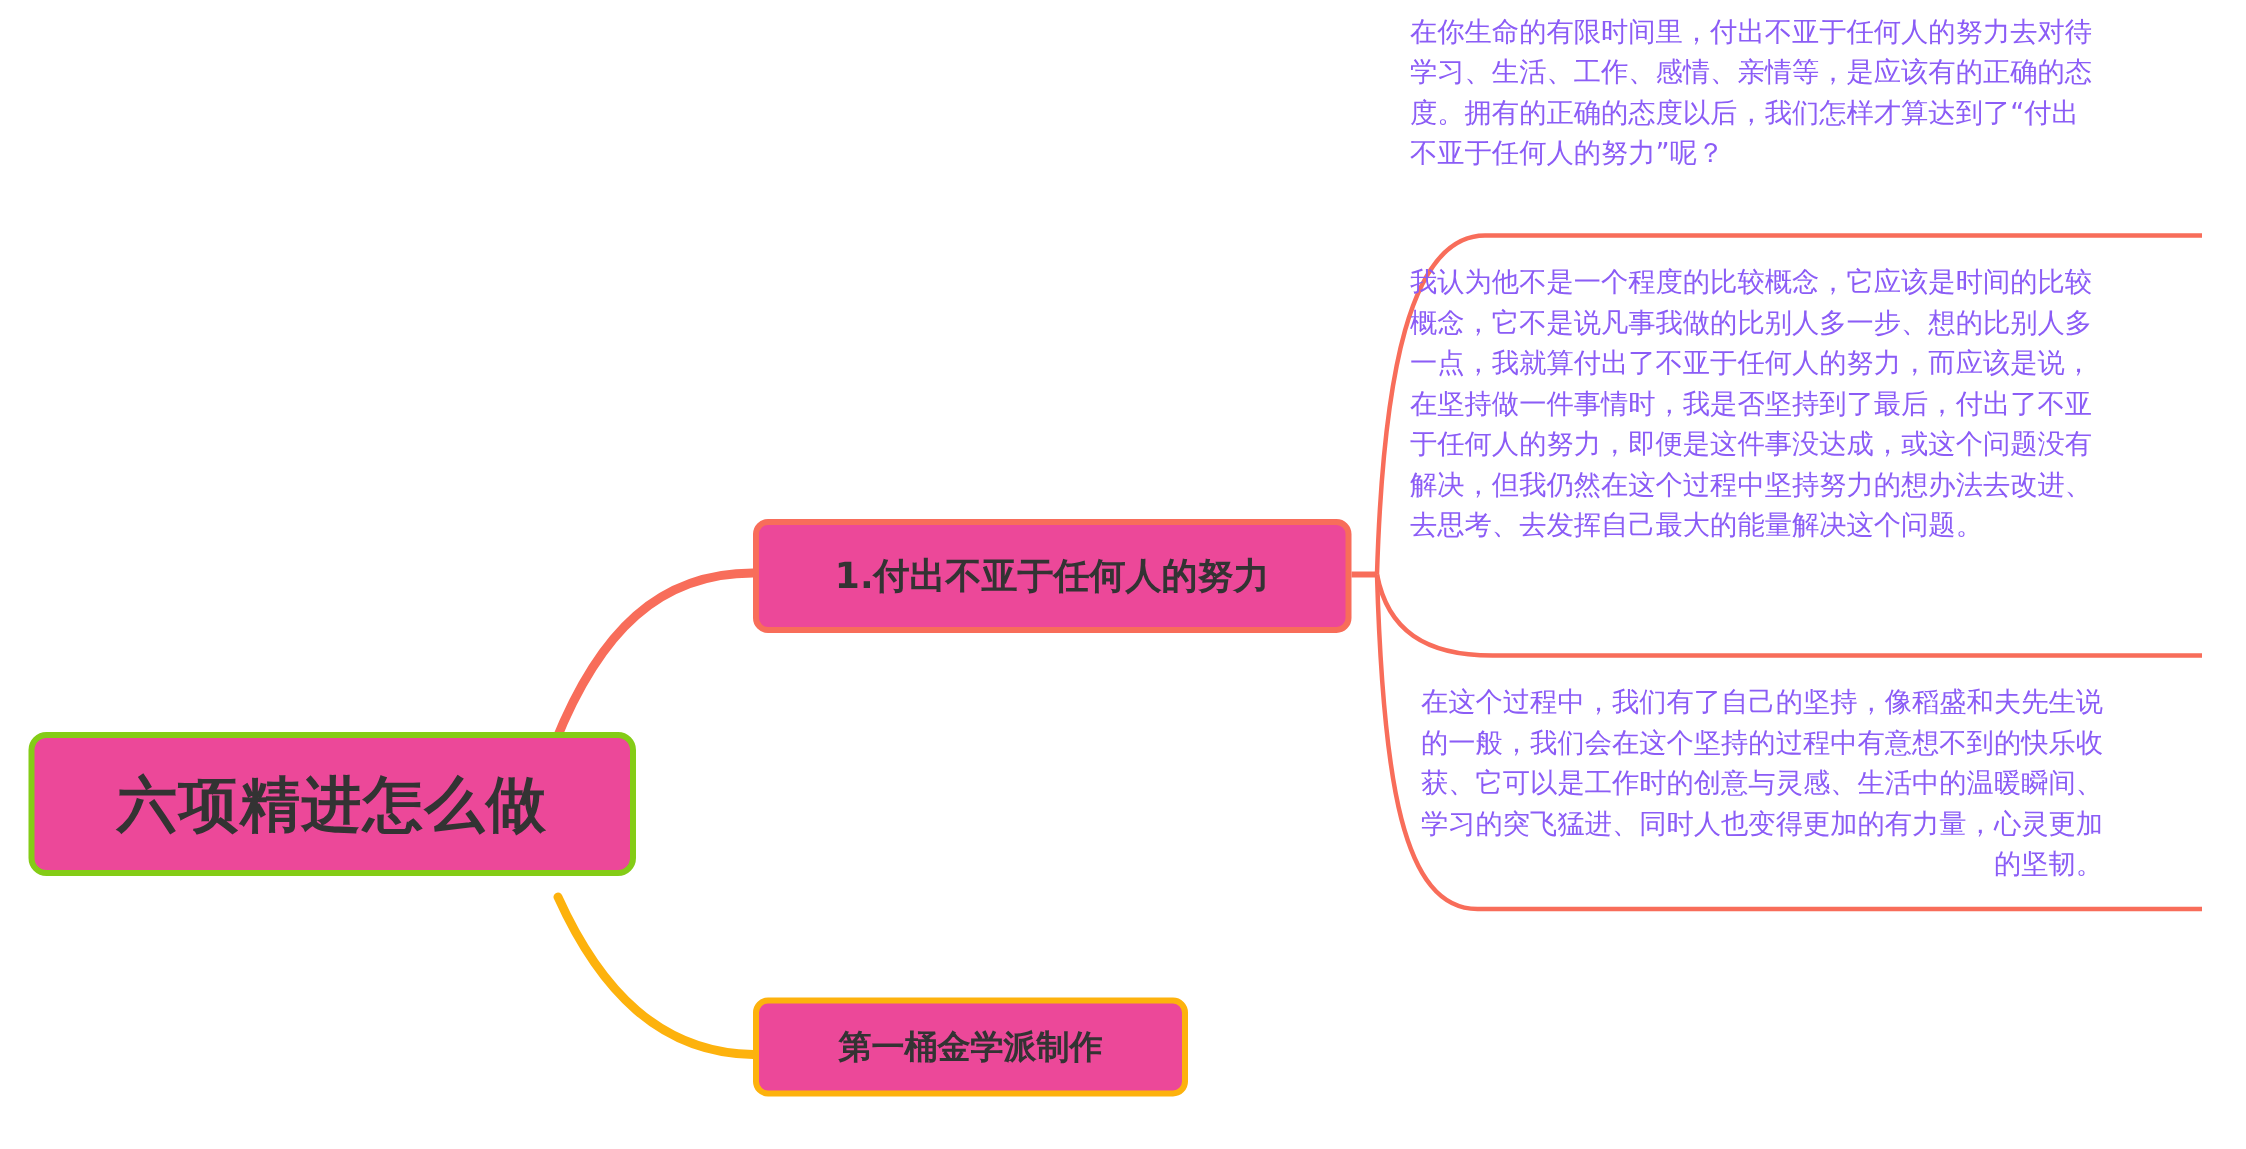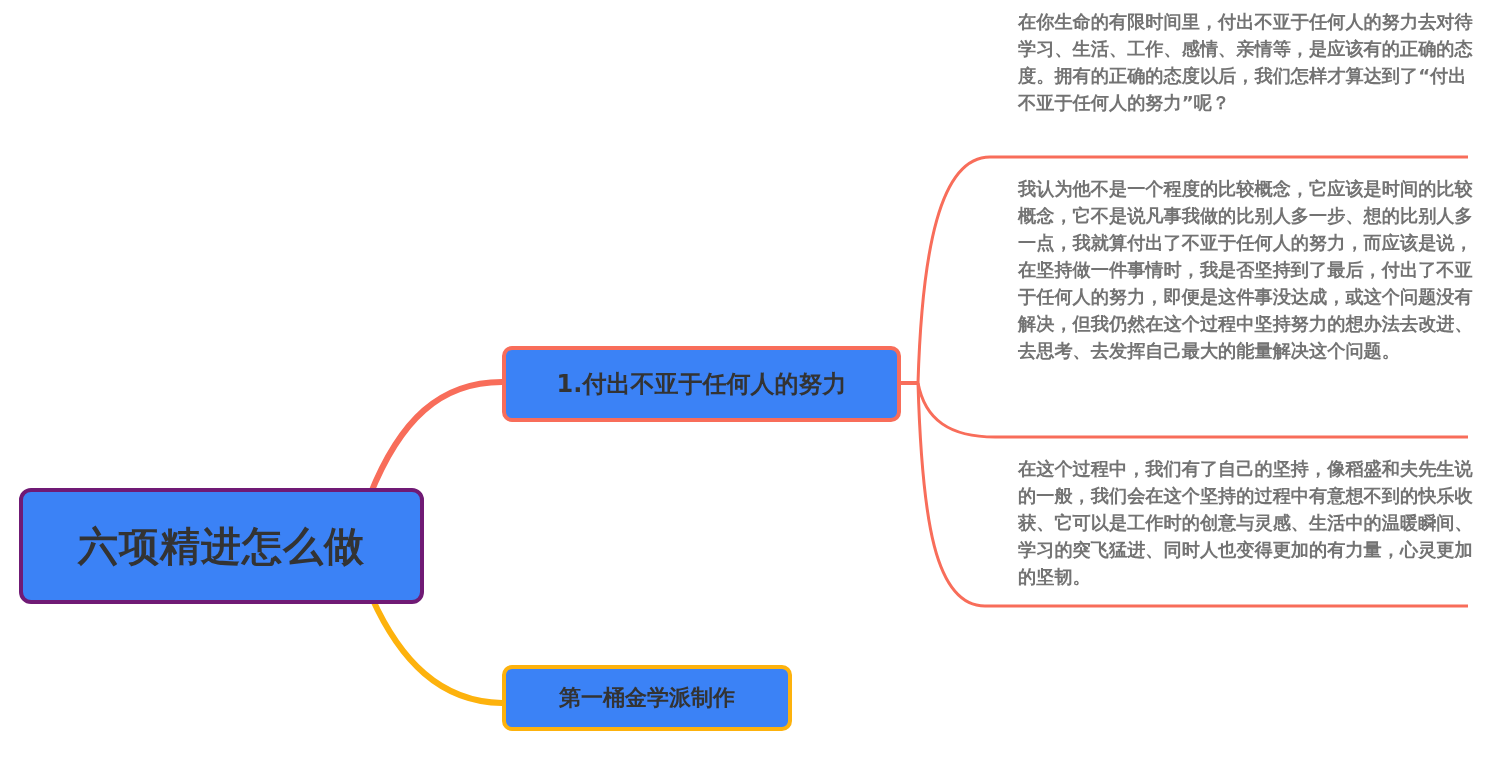--- a/index.html
+++ b/index.html
@@ -3,28 +3,28 @@
   <meta charset="utf-8">
   <style>
     html, body { margin:0; padding:0; }
     body {
       width:1497px; height:766px; position:relative; overflow:hidden;
       background:#ffffff;
       font-family:"DejaVu Sans","Liberation Sans",sans-serif;
       color:#333333;
     }
     svg.connectors { position:absolute; left:0; top:0; width:1497px; height:766px; }
-    .node { position:absolute; box-sizing:border-box; background:#3b82f6; display:flex; align-items:center; justify-content:center; font-weight:bold; }
-    .root { left:19px; top:488px; width:405px; height:116px; border:4px solid #701a75; border-radius:12px; font-size:40px; letter-spacing:1px; }
+    .node { position:absolute; box-sizing:border-box; background:#ec4899; display:flex; align-items:center; justify-content:center; font-weight:bold; }
+    .root { left:19px; top:488px; width:405px; height:96px; border:4px solid #84cc16; border-radius:12px; font-size:40px; letter-spacing:1px; }
     .main1 { left:502px; top:346px; width:399px; height:76px; border:4px solid #f86d5a; border-radius:10px; font-size:24px; }
     .main2 { left:502px; top:665px; width:290px; height:66px; border:4px solid #fdb20d; border-radius:10px; font-size:22px; }
-    .leaf { position:absolute; left:1018px; width:462px; font-size:18.2px; line-height:27px; font-weight:bold; color:#737373; }
+    .leaf { position:absolute; left:940px; width:462px; font-size:18.2px; line-height:27px; font-weight:normal; color:#8b5cf6; }
     .leaf1 { top:8px; }
     .leaf2 { top:175px; }
-    .leaf3 { top:455px; }
+    .leaf3 { top:455px;text-align:right; }
   </style>
 </head>
 <body>
 
 <svg class="connectors" viewBox="0 0 1497 766">
 
   <path d="M370 495 C 400 420, 440 382, 502 382" fill="none" stroke="#f86d5a" stroke-width="6" stroke-linecap="round"></path>
 
   <path d="M372 598 C 400 660, 440 702, 502 703" fill="none" stroke="#fdb20d" stroke-width="6" stroke-linecap="round"></path>
 

